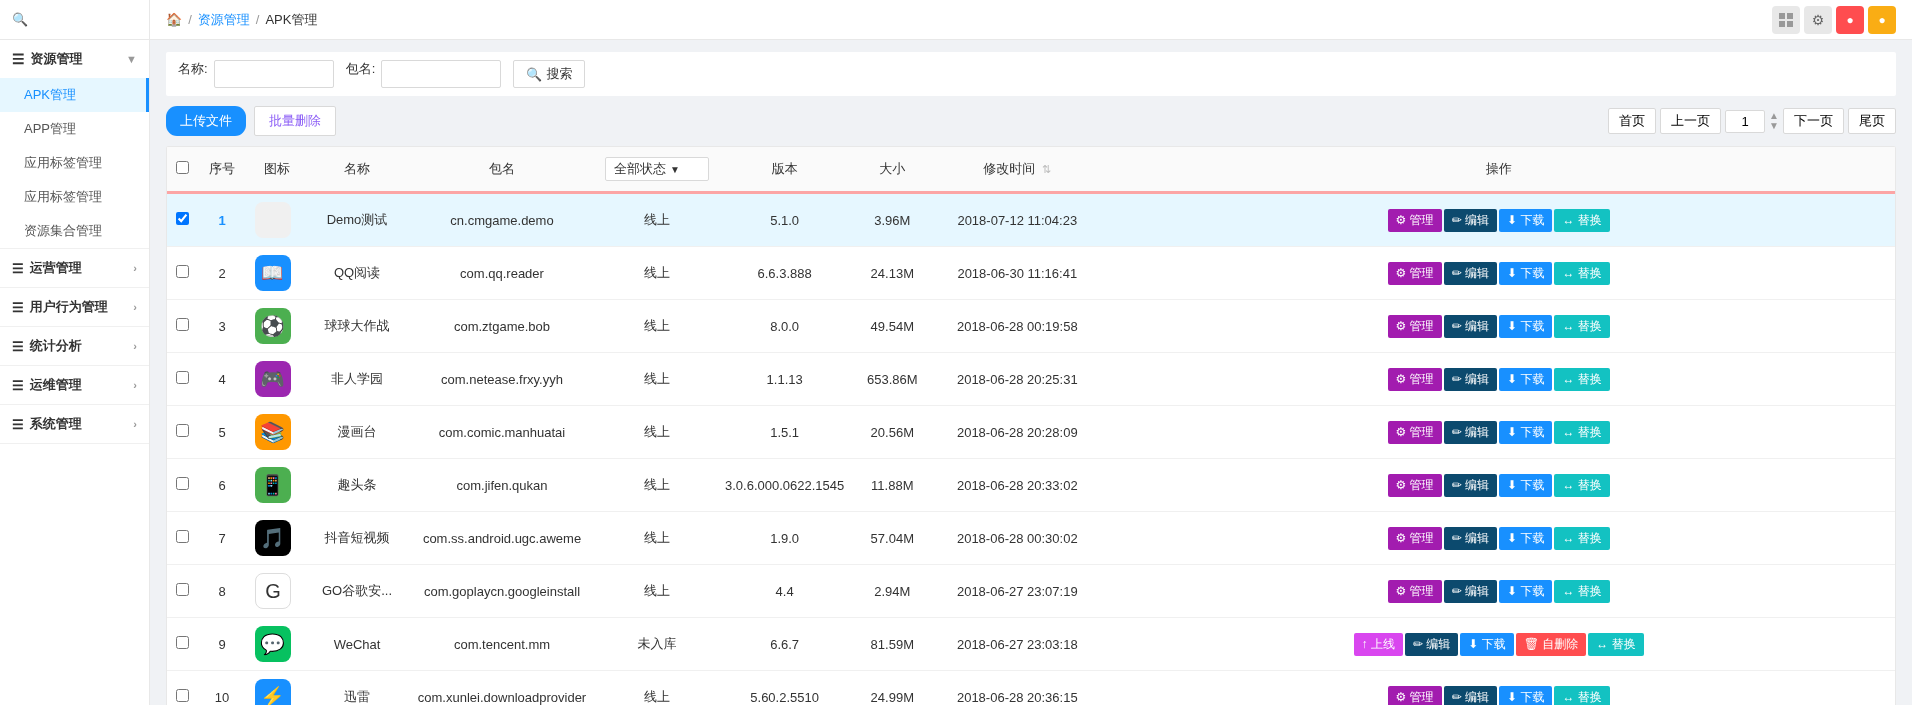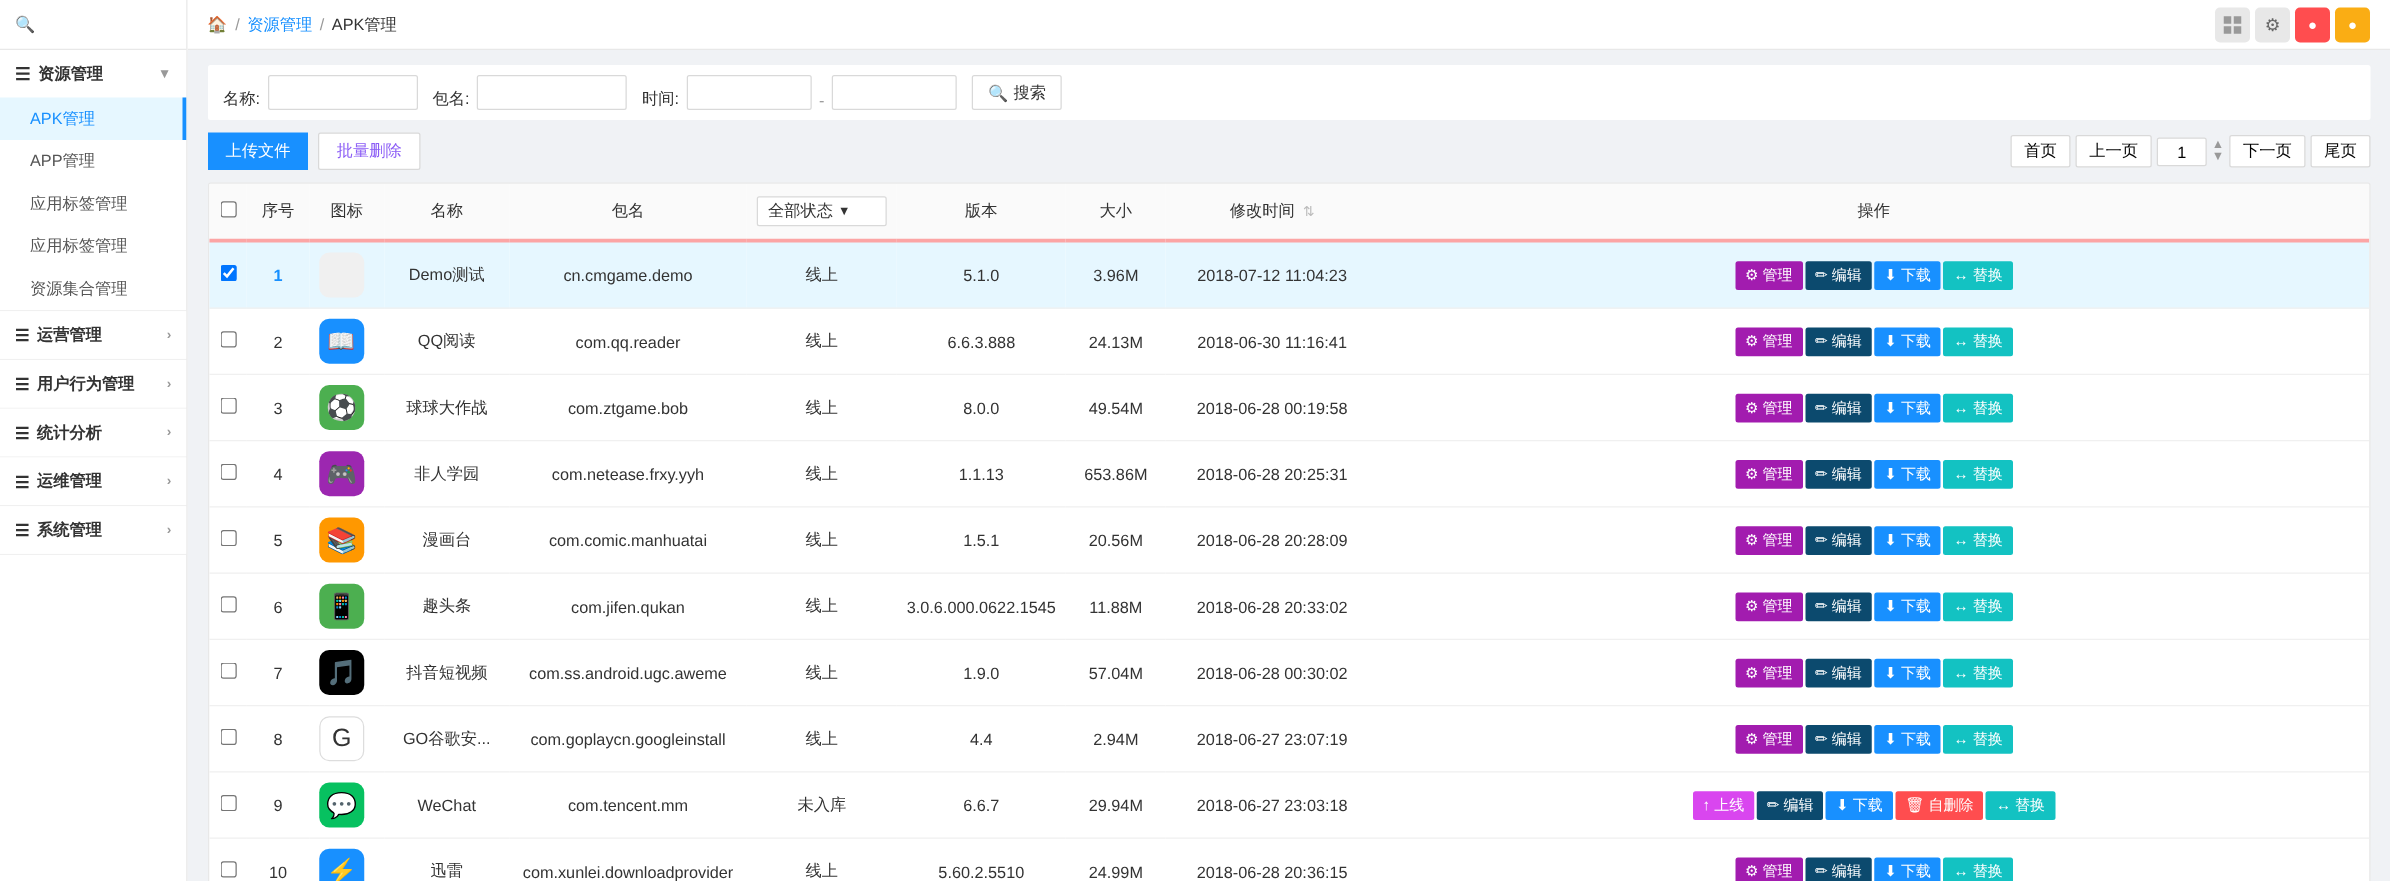--- a/index.html
+++ b/index.html
@@ -20,29 +20,29 @@
     .topbar { height: 40px; background: #fff; border-bottom: 1px solid #e8e8e8; display: flex; align-items: center; padding: 0 16px; }
     .breadcrumb { display: flex; align-items: center; gap: 6px; color: #666; font-size: 13px; }
     .breadcrumb a { color: #1890ff; cursor: pointer; }
     .breadcrumb .sep { color: #999; }
     .topbar-icons { margin-left: auto; display: flex; gap: 8px; align-items: center; }
 
     .content { flex: 1; padding: 12px 16px; overflow: auto; }
 
     
     .filter-bar { display: flex; align-items: center; gap: 12px; margin-bottom: 10px; background: #fff; padding: 8px 12px; border-radius: 2px; }
-    .filter-group { display: flex; align-items: flex-end; gap: 6px; }
+    .filter-group { display: flex; align-items: flex-start; gap: 6px; }
     .filter-label { color: #333; font-size: 13px; white-space: nowrap; }
     .filter-input { border: 1px solid #d9d9d9; border-radius: 2px; padding: 3px 8px; font-size: 13px; height: 28px; outline: none; width: 120px; }
     .filter-dash { color: #999; }
     .search-btn { background: #fff; border: 1px solid #d9d9d9; border-radius: 2px; padding: 4px 12px; cursor: pointer; display: flex; align-items: center; gap: 4px; color: #333; height: 28px; }
 
     
     .action-bar { display: flex; align-items: center; gap: 8px; margin-bottom: 10px; }
-    .btn-upload { background: #1890ff; color: #fff; border: none; border-radius: 0; padding: 5px 14px; cursor: pointer; font-size: 13px; height: 30px; }
+    .btn-upload { background: #1890ff; color: #fff; border: none; border-radius: 11px; padding: 5px 14px; cursor: pointer; font-size: 13px; height: 30px; }
     .btn-delete { background: #fff; color: #8b5cf6; border: 1px solid #d9d9d9; border-radius: 2px; padding: 5px 14px; cursor: pointer; font-size: 13px; height: 30px; }
 
     
     .table-wrap { background: #fff; border: 1px solid #e8e8e8; border-radius: 2px; overflow: hidden; }
     table { width: 100%; border-collapse: collapse; }
     thead tr { background: #fafafa; }
     thead th { padding: 10px 8px; text-align: center; color: #333; font-weight: 500; border-bottom: 3px solid #fca5a5; font-size: 13px; white-space: nowrap; }
     tbody tr { border-bottom: 1px solid #f0f0f0; }
     tbody td { padding: 8px; text-align: center; color: #333; font-size: 13px; vertical-align: middle; }
     .td-checkbox { width: 30px; }
@@ -186,26 +186,20 @@
   <div class="content">
 
     <div class="filter-bar">
       <div class="filter-group">
         <label class="filter-label">名称:</label>
         <input class="filter-input" type="text" style="">
       </div>
       <div class="filter-group">
         <label class="filter-label">包名:</label>
         <input class="filter-input" type="text" style="">
-      </div>
-      <div class="filter-group">
-        <label class="filter-label">时间:</label>
-        <input class="filter-input" type="text" style="width: 100px;">
-        <span class="filter-dash">-</span>
-        <input class="filter-input" type="text" style="width: 100px;">
       </div>
       <button class="search-btn">
         <span>🔍</span>
         <span>搜索</span>
       </button>
     </div>
 
     <div class="action-bar">
       <button class="btn-upload">上传文件</button>
       <button class="btn-delete">批量删除</button>
@@ -382,21 +376,21 @@
       <input type="checkbox" style="">
     </td>
     <td class="td-seq" style="color:#333;font-weight:normal;">9</td>
     <td class="td-icon">
                 <div class="icon-img" style="background:#07c160;font-size:20px;">💬</div>
               </td>
     <td class="td-name">WeChat</td>
     <td class="td-pkg">com.tencent.mm</td>
     <td class="td-status">未入库</td>
     <td class="td-version">6.6.7</td>
-    <td class="td-size">29.94M</td>
+    <td class="td-size">81.59M</td>
     <td class="td-time">2018-06-27 23:03:18</td>
     <td class="td-ops"><button class="op-btn op-online">↑ 上线</button><button class="op-btn op-edit">✏ 编辑</button><button class="op-btn op-download">⬇ 下载</button><button class="op-btn op-delete">🗑 自删除</button><button class="op-btn op-replace">↔ 替换</button></td>
   </tr>
             <tr>
     <td class="td-checkbox">
       <input type="checkbox" style="">
     </td>
     <td class="td-seq" style="color:#333;font-weight:normal;">10</td>
     <td class="td-icon">
                 <div class="icon-img" style="background:#1890ff;font-size:20px;">⚡</div>

